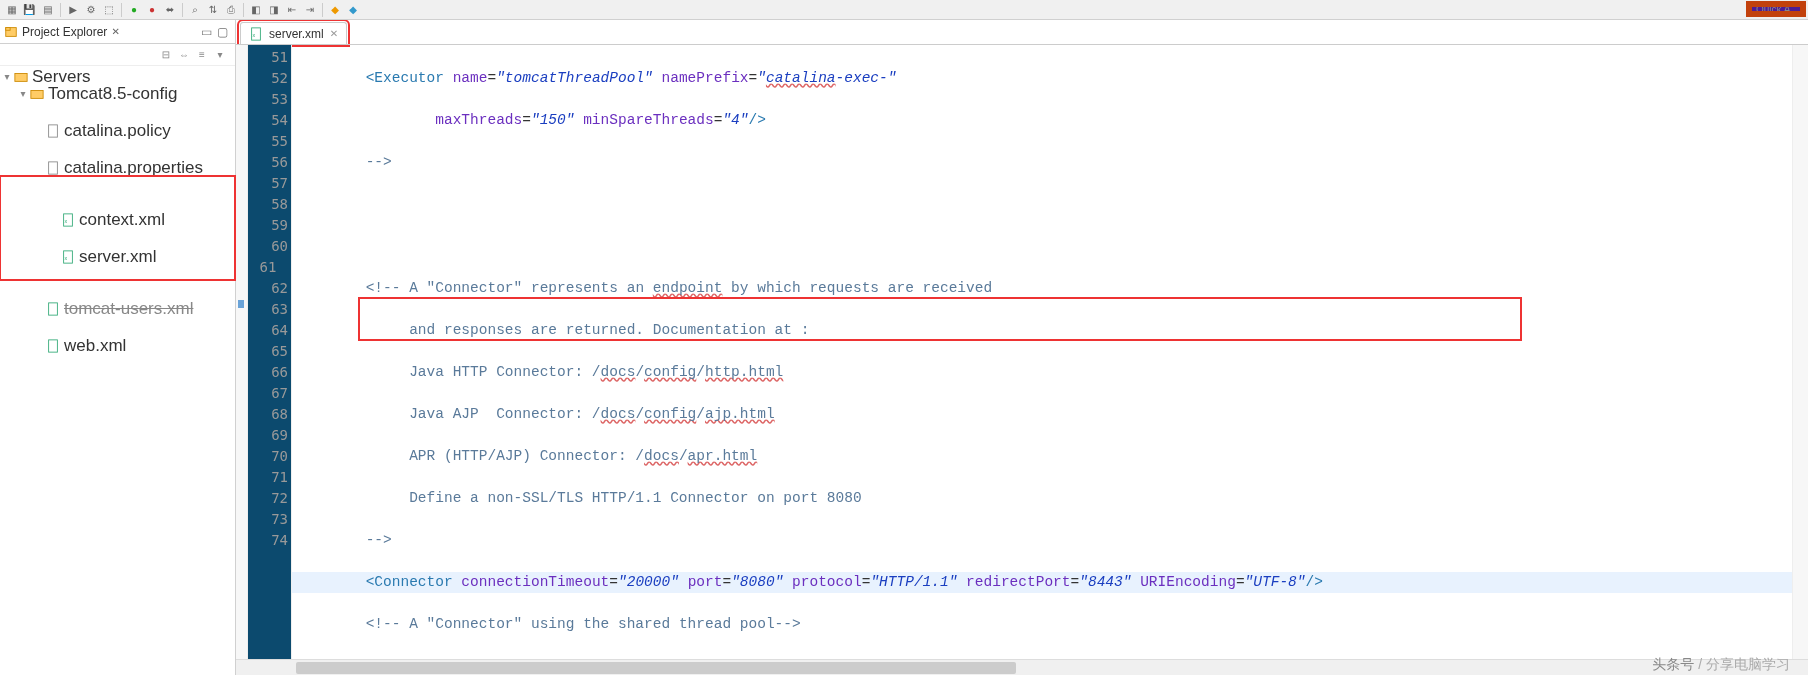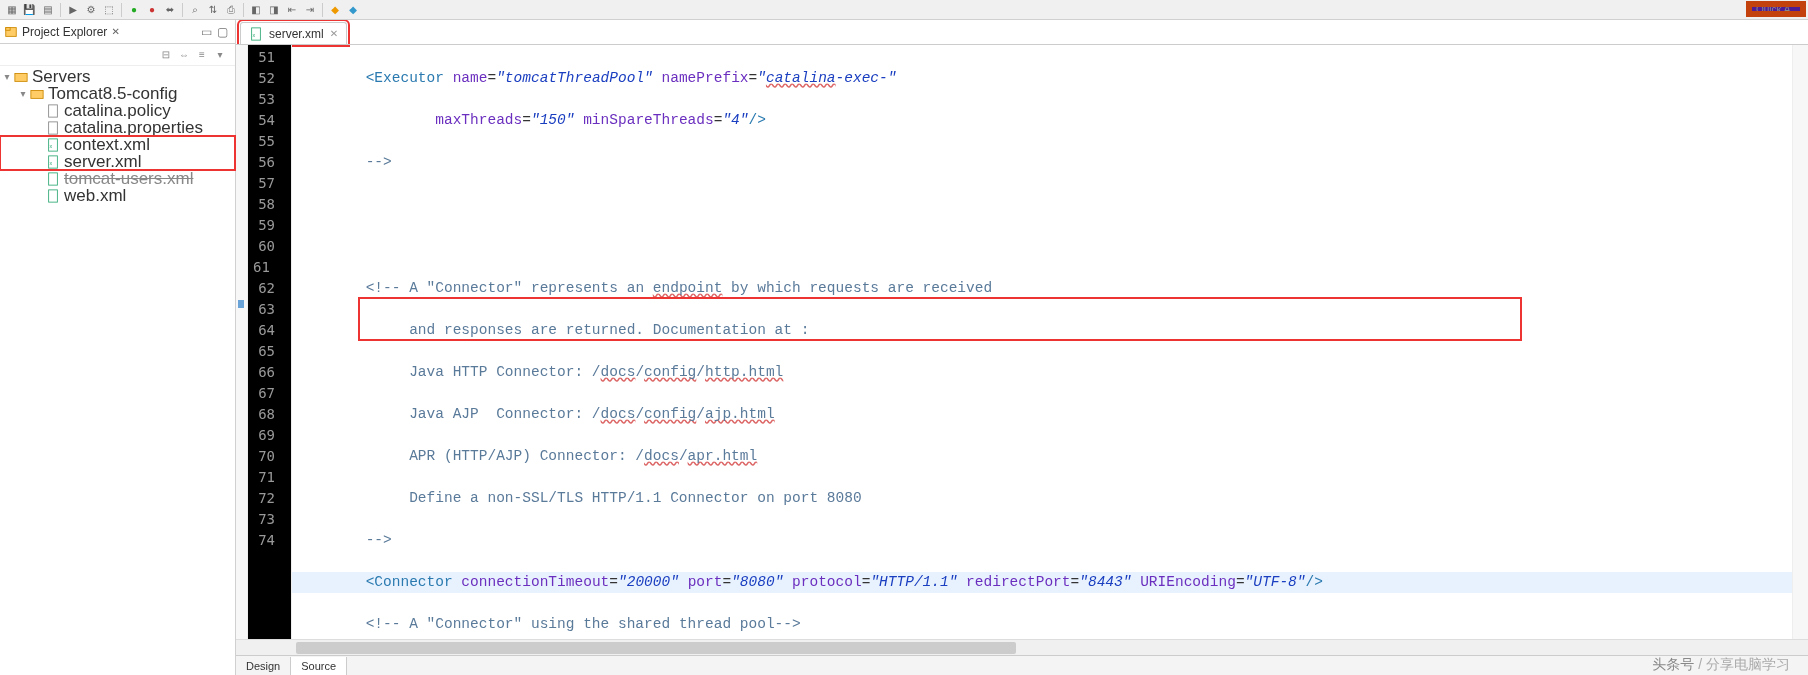--- a/index.html
+++ b/index.html
@@ -23,34 +23,34 @@
   .panel-toolbar-row .ticon { width: 14px; height: 14px; display:inline-flex; align-items:center; justify-content:center; font-size:10px; color:#888; }
 
   .tree { padding: 2px 0; }
   .tree-row { display: flex; align-items: center; height: 17px; cursor: default; }
   .twisty { width: 14px; text-align: center; color: #888; font-size: 10px; }
   .folder-icon { width: 14px; height: 14px; margin-right: 4px; display:inline-flex; align-items:center; justify-content:center; }
   .file-icon { width: 14px; height: 14px; margin-right: 4px; display:inline-flex; align-items:center; justify-content:center; }
   .tree-label { font-size: 17px; }
   .strike { text-decoration: line-through; color: #888; }
   .indent-1 { padding-left: 16px; }
-  .indent-2 { padding-left: 32px; }
+  .indent-2 { padding-left: 32px; margin-top: 20px; }
   .red-box { outline: 2px solid #e33; outline-offset: -1px; }
 
   
   .editor-panel { flex: 1; display: flex; flex-direction: column; background: #fff; min-width: 0; }
   .tab-bar { height: 24px; display: flex; align-items: flex-end; padding-left: 4px; }
   .tab { height: 22px; border: 1px solid #ccc; border-bottom: none; background: #fff; display: inline-flex; align-items: center; padding: 0 8px; gap: 6px; border-radius: 3px 3px 0 0; }
   .tab .xml-icon { width: 14px; height: 14px; }
   .tab .close-x { font-size: 10px; color: #999; }
   .tab-red-box { outline: 2px solid #e33; outline-offset: 1px; }
 
   .editor-body { flex: 1; display: flex; position: relative; border-top: 1px solid #ccc; overflow: hidden; }
   .fold-col { width: 12px; background: #f7f7f7; border-right: 1px solid #eee; position: relative; }
-  .gutter { width: 44px; background: #000000; text-align: right; padding-right: 16px; color: #999; font-family: Consolas, monospace; font-size: 14px; line-height: 21px; padding-top: 2px; border-right: 1px solid #eee;}
+  .gutter { width: 44px; background: #0c4a6e; text-align: right; padding-right: 3px; color: #999; font-family: Consolas, monospace; font-size: 14px; line-height: 21px; padding-top: 2px; border-right: 1px solid #eee;}
   .code { flex: 1; font-family: Consolas, "Courier New", monospace; font-size: 14.5px; line-height: 21px; padding-top: 2px; white-space: pre; overflow: hidden; position: relative; }
   .code-line { height: 21px; padding-left: 4px; }
   .hl-line { background: #e8f2fe; }
   .marker-col { width: 16px; position: absolute; right: 0; top: 0; bottom: 0; background: #f7f7f7; border-left: 1px solid #eee; }
   .scrollbar-h { height: 16px; background: #f0f0f0; border-top: 1px solid #ddd; position: relative; }
   .sb-thumb { position: absolute; left: 60px; width: 720px; height: 12px; top: 2px; background: #ccc; border-radius: 2px; }
 
   
   .tag { color: #2a7ab0; }
   .attr { color: #6b2fbf; }
@@ -154,21 +154,21 @@
       </div>
       <div class="tree-row indent-2">
         <span class="twisty"></span>
         <span class="file-icon">
             <svg class="svg-ico" viewBox="0 0 16 16">
               <rect x="3" y="1" width="10" height="14" fill="#fff" stroke="#888"></rect>
             </svg>
           </span>
         <span class="tree-label">catalina.properties</span>
       </div>
-      <div class="red-box" style="padding:0;">
+      <div class="red-box" style="padding:15px;">
         <div class="tree-row indent-2">
           <span class="twisty"></span>
           <span class="file-icon">
               <svg class="svg-ico" viewBox="0 0 16 16">
                 <rect x="3" y="1" width="10" height="14" fill="#fff" stroke="#3a7"></rect>
                 <text x="4" y="11" font-size="6" fill="#3a7">x</text>
               </svg>
             </span>
           <span class="tree-label">context.xml</span>
         </div>
@@ -273,22 +273,18 @@
 
         <div class="red-highlight-box" style="left:66px; top:252px; width:1164px; height:44px;"></div>
       </div>
       <div class="marker-col"></div>
     </div>
 
     <div class="scrollbar-h">
       <div class="sb-thumb"></div>
     </div>
 
-    <div class="bottom-tabs">
-      <div class="btab">Design</div>
-      <div class="btab active">Source</div>
-    </div>
   </div>
 </div>
 
 <div class="watermark">
   <b>头条号</b><span> / </span><span>分享电脑学习</span>
 </div>
 
 </body></html>

